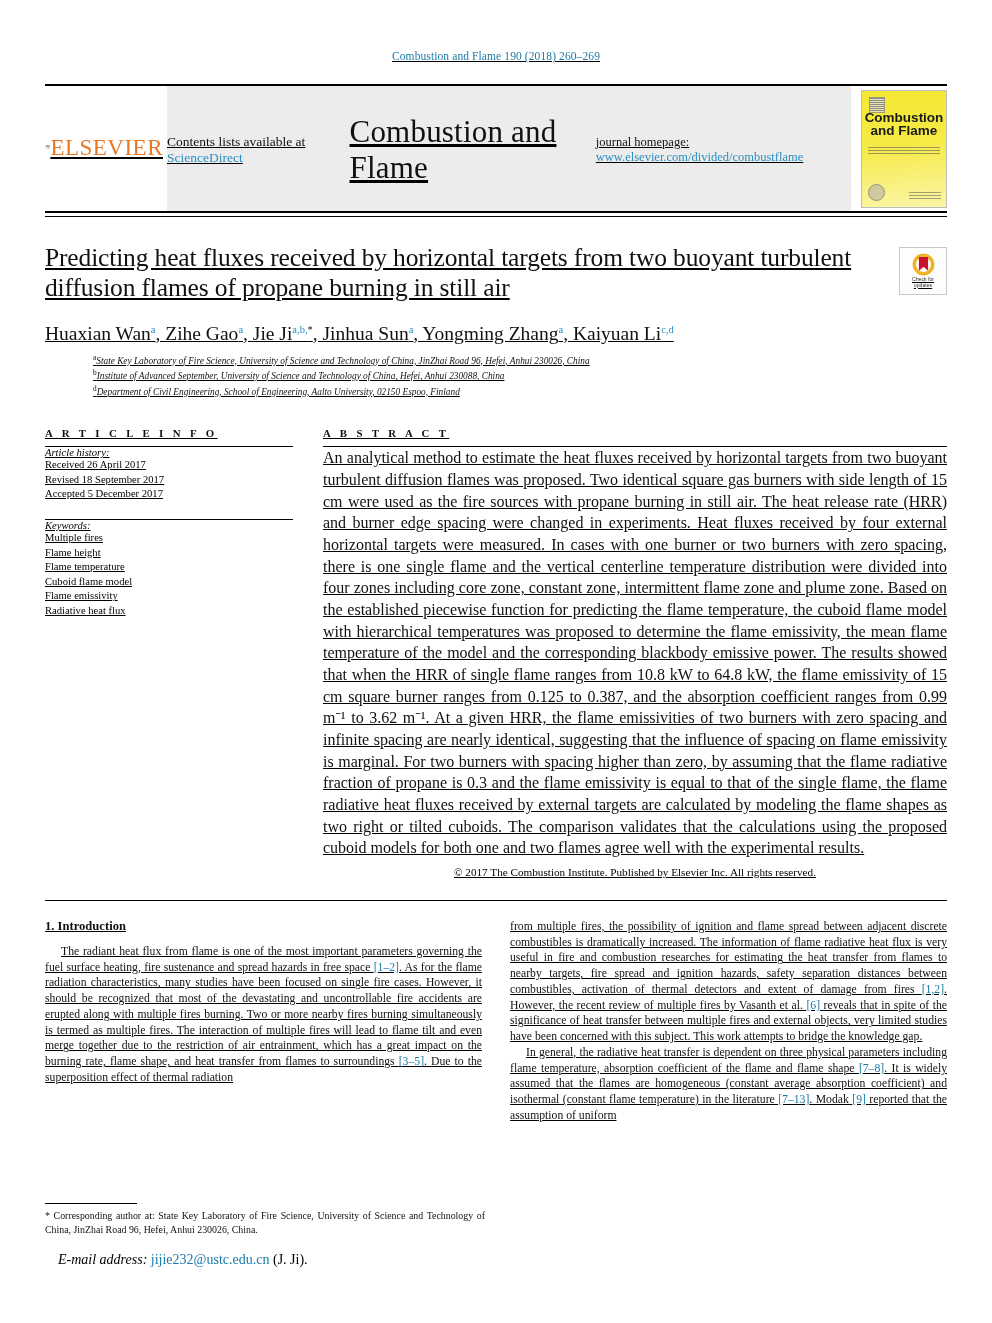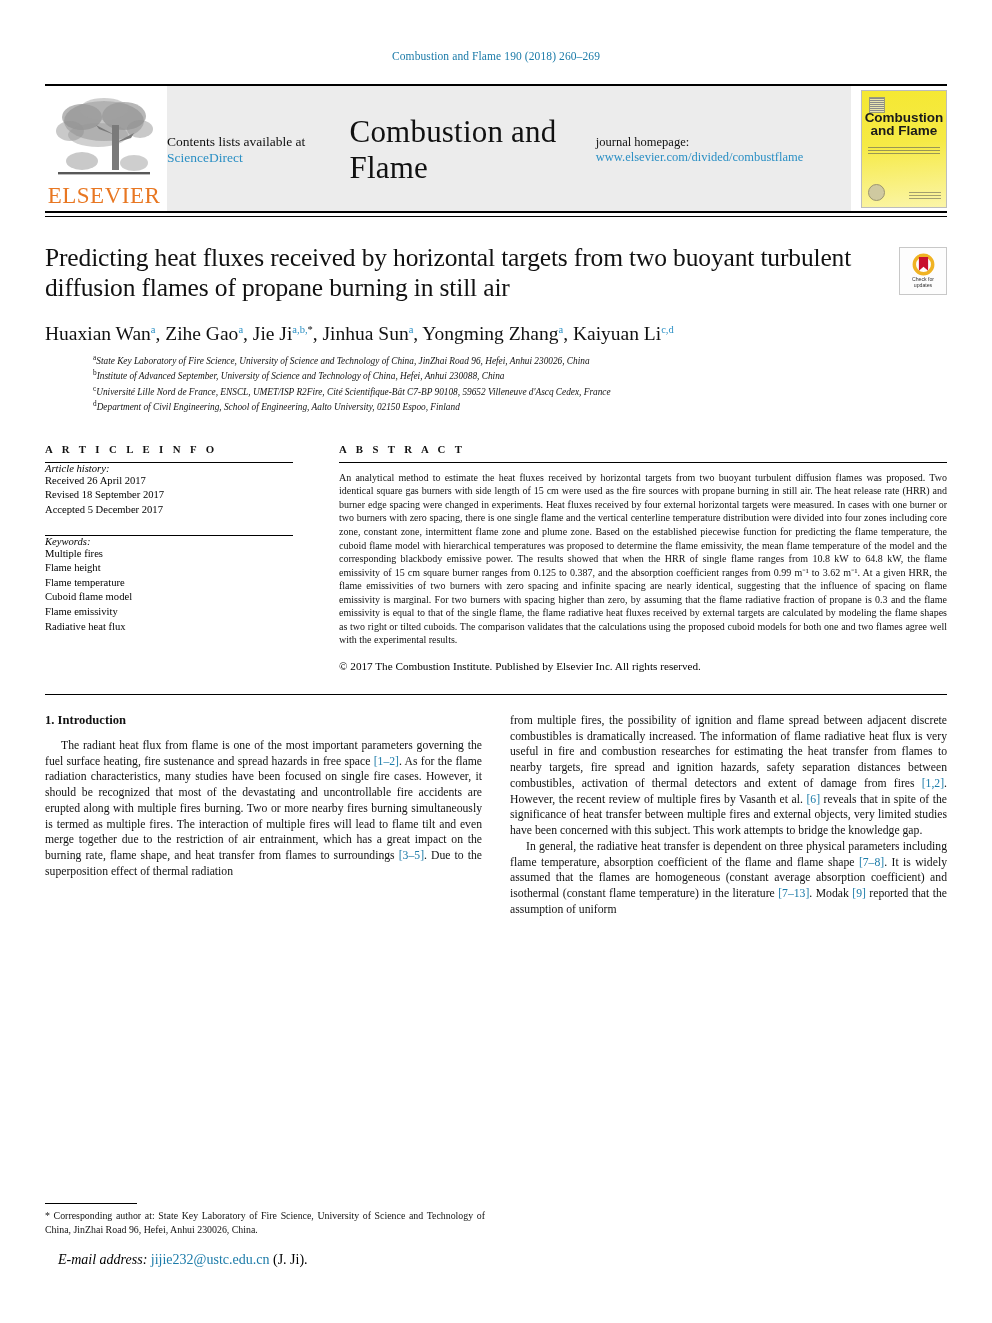--- a/index.html
+++ b/index.html
@@ -14,20 +14,21 @@
     color: #000000;
     position: relative;
     overflow: hidden;
   }
   .page {
     width: 992px;
     height: 1323px;
     position: relative;
     box-sizing: border-box;
     padding: 0 45px;
+    text-decoration: underline;
   }
 
   
   .running-head {
     text-align: center;
     color: #1a7aa8;
     font-size: 11.5px;
     font-family: "Liberation Serif", serif;
     padding-top: 50px;
     letter-spacing: 0.1px;
@@ -38,21 +39,20 @@
     margin-top: 22px;
     border-top: 2.2px solid #000;
     display: flex;
     align-items: stretch;
     height: 125px;
   }
   .elsevier-logo {
     width: 118px;
     flex: 0 0 118px;
     display: flex;
-    flex-direction: column;
     align-items: center;
     justify-content: flex-end;
     padding-bottom: 4px;
     box-sizing: border-box;
   }
   .tree-svg { display:block; }
   .elsevier-word {
     font-family: "Liberation Serif", serif;
     color: #E87722;
     font-size: 23px;
@@ -203,21 +203,21 @@
   .affiliations sup {
     font-style: normal;
     font-size: 7.3px;
     vertical-align: super;
   }
 
   
   .info-abstract {
     margin-top: 28px;
     display: flex;
-    gap: 46px;
+    gap: 30px;
   }
   .col-info { flex: 0 0 248px; }
   .col-abstract { flex: 1 1 auto; }
 
   .sec-head {
     font-size: 10.8px;
     font-weight: bold;
     letter-spacing: 3.4px;
     color: #111;
     font-family: "Liberation Serif", serif;
@@ -234,31 +234,31 @@
     font-style: italic;
     font-size: 10.6px;
     margin-top: 0;
   }
   .info-line {
     font-size: 10.6px;
     line-height: 1.38;
   }
 
   .abstract-body {
-    margin-top: 8px;
-    font-size: 10px;
+    margin-top: 0;
+    font-size: 16px;
     line-height: 1.355;
     text-align: justify;
     color: #111;
   }
   .abstract-body p { margin: 0; }
   .copyright-line {
-    text-align: left;
+    text-align: center;
     font-size: 11.2px;
-    margin-top: 13px;
+    margin-top: 7px;
   }
 
   
   .body-rule {
     border-bottom: 1px solid #000;
     margin-top: 22px;
   }
   .body-cols {
     margin-top: 18px;
     display: flex;
@@ -380,21 +380,20 @@
         <div>Check for</div>
         <div>updates</div>
       </div>
     </div>
   </div>
 
   <div class="authors">Huaxian Wan<sup>a</sup>, Zihe Gao<sup>a</sup>, Jie Ji<sup>a,b,</sup><sup class="blk">*</sup>, Jinhua Sun<sup>a</sup>, Yongming Zhang<sup>a</sup>, Kaiyuan Li<sup>c,d</sup></div>
   <div class="affiliations">
       <div><sup>a</sup><span>State Key Laboratory of Fire Science, University of Science and Technology of China, JinZhai Road 96, Hefei, Anhui 230026, China</span></div>
       <div><sup>b</sup><span>Institute of Advanced September, University of Science and Technology of China, Hefei, Anhui 230088, China</span></div>
-      <div><sup>c</sup><span>Université Lille Nord de France, ENSCL, UMET/ISP R2Fire, Cité Scientifique-Bât C7-BP 90108, 59652 Villeneuve d'Ascq Cedex, France</span></div>
       <div><sup>d</sup><span>Department of Civil Engineering, School of Engineering, Aalto University, 02150 Espoo, Finland</span></div>
     </div>
 
   <div class="info-abstract">
 
     <div class="col-info">
       <div class="sec-head">A R T I C L E    I N F O</div>
       <div class="hr-thin"></div>
       <div class="info-label">Article history:</div>
       <div id="history-list">

